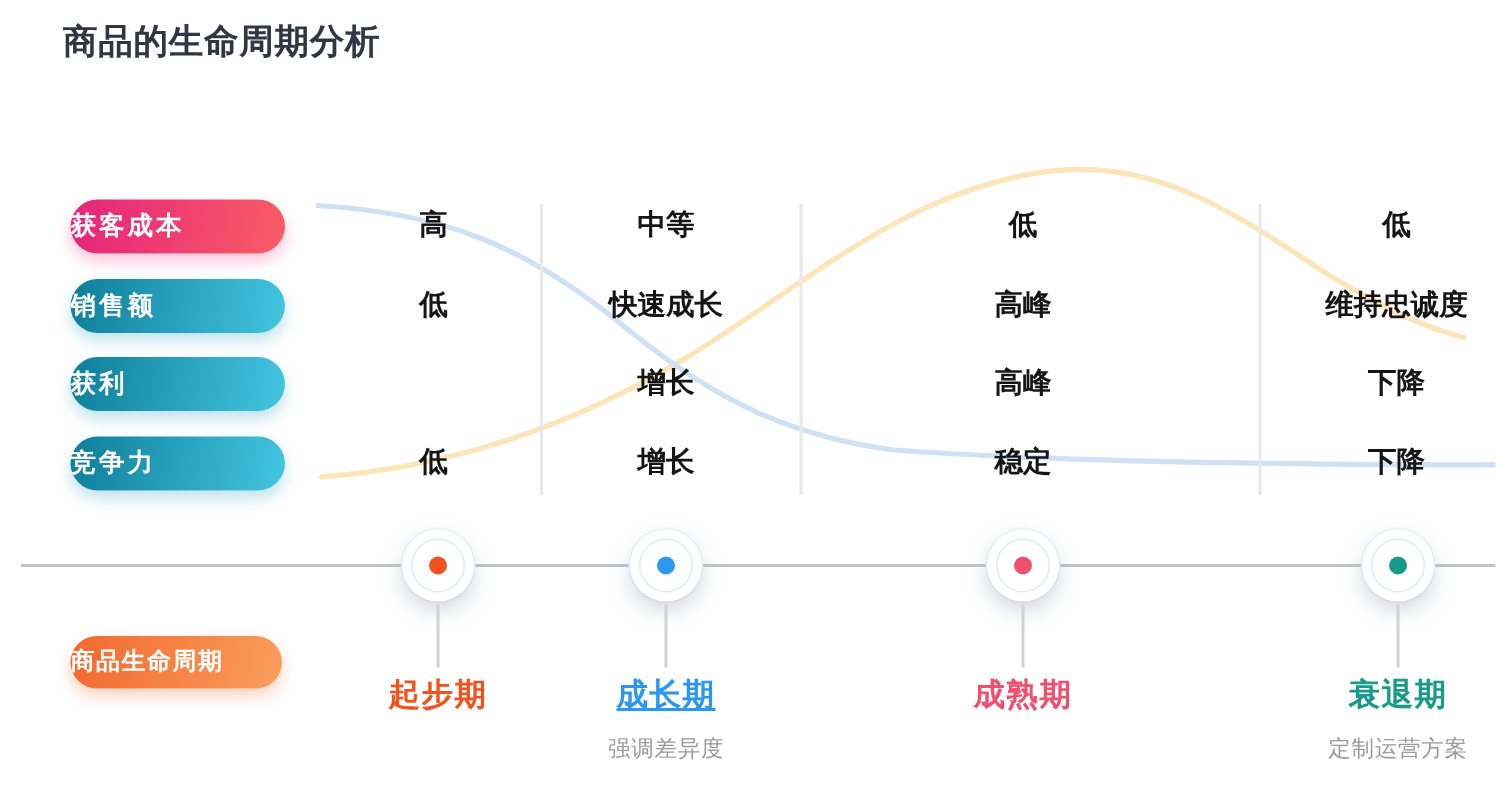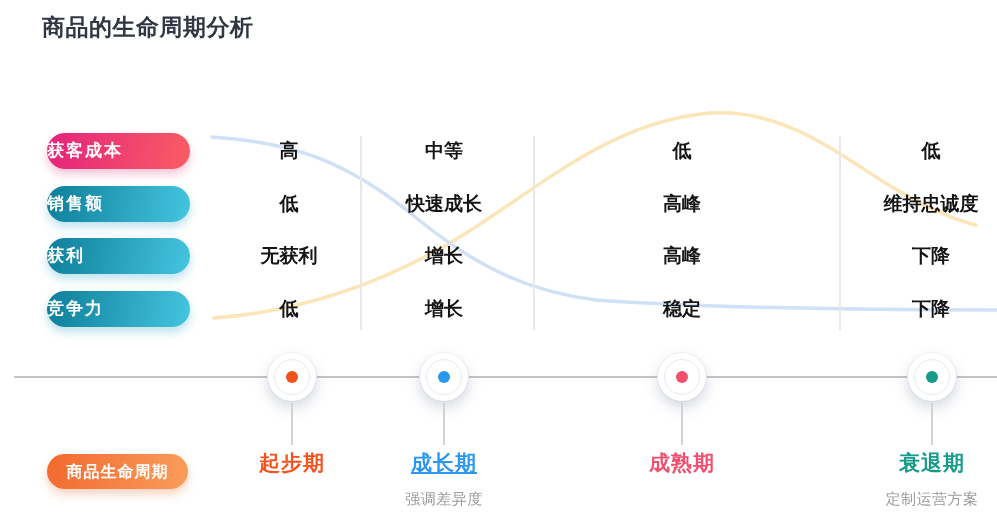--- a/index.html
+++ b/index.html
@@ -53,22 +53,22 @@
 
   
   .stage{top:449px;width:150px;text-align:center;}
   .stage-name{font-size:21px;font-weight:bold;letter-spacing:1px;}
   .sn-0{color:var(--stage1,#f4521d);} .sn-1{color:var(--stage2,#2b97f1);text-decoration:underline;}
   .sn-2{color:var(--stage3,#f0506e);} .sn-3{color:var(--stage4,#169b8b);text-align:center;}
   .stage-desc{margin-top:13px;font-size:15px;color:#9a9a9a;letter-spacing:.5px;}
 
   
   .lifecycle-pill{
-    left:33px;top:454px;width:141px;height:35px;border-radius:18px;line-height:35px;
-    text-align:center;color:#fff;font-size:16px;font-weight:bold;letter-spacing:1px;
+    left:33px;top:424px;width:141px;height:35px;border-radius:18px;line-height:35px;
+    text-align:left;color:#fff;font-size:16px;font-weight:bold;letter-spacing:1px;
     background:linear-gradient(100deg,var(--pill-orange-l,#f2692f),var(--pill-orange-r,#fa9d5b));
     box-shadow:0 5px 10px rgba(242,105,47,.3);
   }
 </style>
 </head>
 <body>
 
 <div class="canvas">
 
   <svg class="abs curves" width="997" height="526" viewBox="0 0 997 526">
@@ -90,21 +90,20 @@
   <div class="abs cell r0 c0">高</div>
   <div class="abs cell r0 c1">中等</div>
   <div class="abs cell r0 c2">低</div>
   <div class="abs cell r0 c3">低</div>
 
   <div class="abs cell r1 c0">低</div>
   <div class="abs cell r1 c1">快速成长</div>
   <div class="abs cell r1 c2">高峰</div>
   <div class="abs cell r1 c3">维持忠诚度</div>
 
-  <div class="abs cell r2 c0">无获利</div>
   <div class="abs cell r2 c1">增长</div>
   <div class="abs cell r2 c2">高峰</div>
   <div class="abs cell r2 c3">下降</div>
 
   <div class="abs cell r3 c0">低</div>
   <div class="abs cell r3 c1">增长</div>
   <div class="abs cell r3 c2">稳定</div>
   <div class="abs cell r3 c3">下降</div>
 
   <div class="abs timeline-line"></div>

